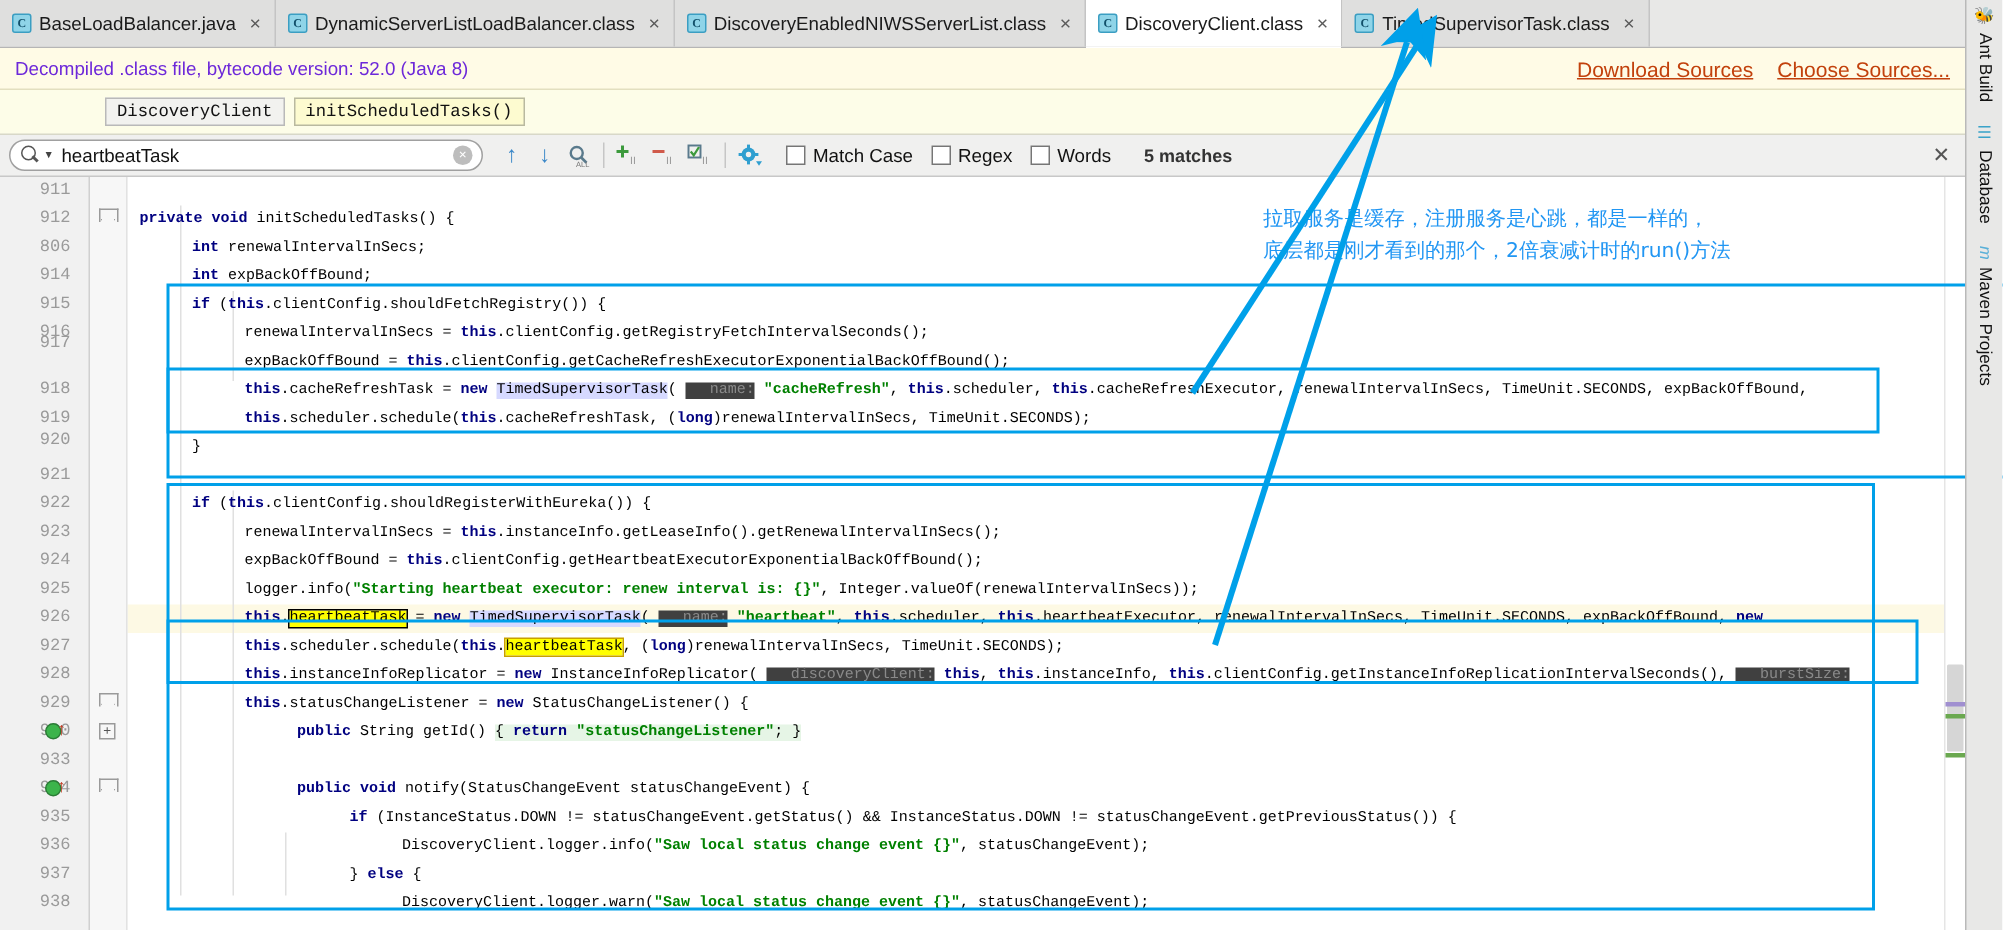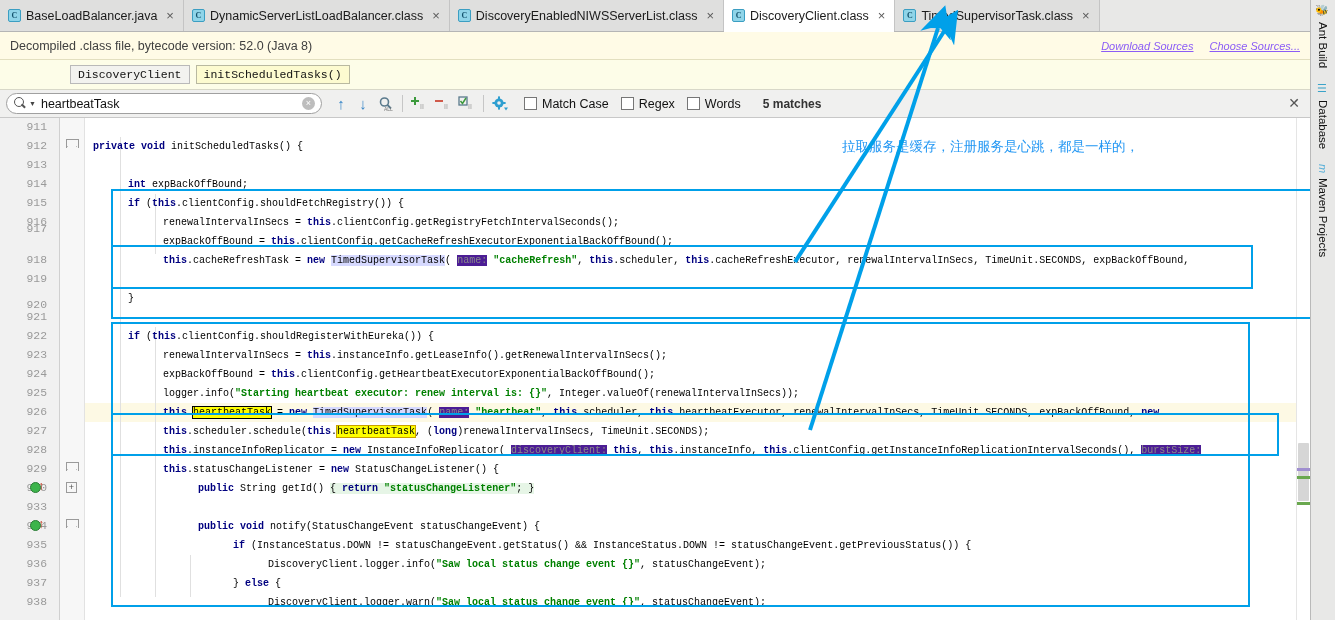--- a/index.html
+++ b/index.html
@@ -52,25 +52,24 @@
 
   
   .notice {
     position: absolute; top: 32px; left: 0; width: 1310px; height: 28px;
     background: #fffbe6;
     border-bottom: 1px solid #e3dfbf;
     display: flex; align-items: center;
     padding: 0 10px;
     font-size: 12.5px;
   }
-  .notice .ntext { flex: 1 1 auto; color: #404040; }
+  .notice .ntext { flex: 1 1 auto; color: #6d28d9; }
   .notice .nlink {
-    color: #8b5cf6; text-decoration: underline; margin-left: 16px; font-size: 11px;
+    color: #c2410c; text-decoration: underline; margin-left: 16px; font-size: 14px;
     cursor: pointer;
-    font-style: italic;
   }
 
   
   .breadcrumb {
     position: absolute; top: 60px; left: 0; width: 1310px; height: 30px;
     background: #fdfde8;
     border-bottom: 1px solid #d8d8c8;
     display: flex; align-items: center;
     padding-left: 70px; gap: 6px;
   }
@@ -164,21 +163,21 @@
   }
   .cline { position: absolute; left: 8px; height: 19px; line-height: 19px; }
   .hl-row { position: absolute; left: 0; width: 1310px; height: 19px; background:#fdf9e4; }
   .indentguide {
     position: absolute; width: 1px; background: #e0e0e0;
   }
 
   
   .kw { color: #000080; font-weight: bold; }
   .str { color: #008000; font-weight: bold; }
-  .hint { color: #8a8a8a; background:#4c1d95; font-style: normal; }
+  .hint { color: #8a8a8a; background:#404040; font-style: normal; padding-left: 16px; }
   .plain { color: #000000; }
   .selblk { background:#d6d9ff; }
   .find-hit { background:#ffff00; outline:1px solid #c8a000; }
   .find-cur { background:#ffff00; outline:1px solid #000; }
   .grn-bg { background:#e6f5e6; }
 
   
   .foldmark {
     position:absolute; left:6px; width:11px; height:11px;
     border:1px solid #9a9a9a; background:#f7f7f7;
@@ -364,28 +363,28 @@
     <span class="findclose">✕</span>
   </div>
 
   <div class="editor">
 
     <div class="hl-row" style="top:285px;"></div>
 
     <div class="gutter">
       <div class="lnum" style="top:0px;">911</div>
       <div class="lnum" style="top:19px;">912</div>
-      <div class="lnum" style="top:38px;">913</div>
+      <div class="lnum" style="top:38px;">806</div>
       <div class="lnum" style="top:57px;">914</div>
       <div class="lnum" style="top:76px;">915</div>
       <div class="lnum" style="top:95px;">916</div>
       <div class="lnum" style="top:102px;">917</div>
       <div class="lnum" style="top:133px;">918</div>
       <div class="lnum" style="top:152px;">919</div>
-      <div class="lnum" style="top:178px;margin-left:16px;">920</div>
+      <div class="lnum" style="top:167px;margin-left:16px;">920</div>
       <div class="lnum" style="top:190px;">921</div>
       <div class="lnum" style="top:209px;">922</div>
       <div class="lnum" style="top:228px;">923</div>
       <div class="lnum" style="top:247px;">924</div>
       <div class="lnum" style="top:266px;">925</div>
       <div class="lnum" style="top:285px;">926</div>
       <div class="lnum" style="top:304px;">927</div>
       <div class="lnum" style="top:323px;text-align:right;">928</div>
       <div class="lnum" style="top:342px;">929</div>
       <div class="lnum" style="top:361px;">930</div>
@@ -416,25 +415,27 @@
     <div class="codearea">
       
       <div class="indentguide" style="left:35px; top:19px; height:460px;"></div>
       <div class="indentguide" style="left:70px; top:76px; height:60px;"></div>
       <div class="indentguide" style="left:70px; top:209px; height:270px;"></div>
       <div class="indentguide" style="left:105px; top:437px; height:42px;"></div>
 
       <div class="cline" style="top:0px;"></div>
 
       <div class="cline" style="top:19px;"><span class="kw">private void</span> <span class="plain">initScheduledTasks() {</span></div>
+      <div class="cline" style="top:38px; left:43px;"><span class="kw">int</span> <span class="plain">renewalIntervalInSecs;</span></div>
       <div class="cline" style="top:57px; left:43px;"><span class="kw">int</span> <span class="plain">expBackOffBound;</span></div>
       <div class="cline" style="top:76px; left:43px;"><span class="kw">if</span> <span class="plain">(</span><span class="kw">this</span><span class="plain">.clientConfig.shouldFetchRegistry()) {</span></div>
       <div class="cline" style="top:95px; left:78px;"><span class="plain">renewalIntervalInSecs = </span><span class="kw">this</span><span class="plain">.clientConfig.getRegistryFetchIntervalSeconds();</span></div>
       <div class="cline" style="top:114px; left:78px;"><span class="plain">expBackOffBound = </span><span class="kw">this</span><span class="plain">.clientConfig.getCacheRefreshExecutorExponentialBackOffBound();</span></div>
       <div class="cline" style="top:133px; left:78px;"><span class="kw">this</span><span class="plain">.cacheRefreshTask = </span><span class="kw">new</span> <span class="selblk">TimedSupervisorTask</span><span class="plain">( </span><span class="hint">name:</span> <span class="str">"cacheRefresh"</span><span class="plain">, </span><span class="kw">this</span><span class="plain">.scheduler, </span><span class="kw">this</span><span class="plain">.cacheRefreshExecutor, renewalIntervalInSecs, TimeUnit.SECONDS, expBackOffBound, </span> </div>
+      <div class="cline" style="top:152px; left:78px;"><span class="kw">this</span><span class="plain">.scheduler.schedule(</span><span class="kw">this</span><span class="plain">.cacheRefreshTask, (</span><span class="kw">long</span><span class="plain">)renewalIntervalInSecs, TimeUnit.SECONDS);</span></div>
       <div class="cline" style="top:171px; left:43px;"><span class="plain">}</span></div>
       <div class="cline" style="top:190px;"></div>
       <div class="cline" style="top:209px; left:43px;"><span class="kw">if</span> <span class="plain">(</span><span class="kw">this</span><span class="plain">.clientConfig.shouldRegisterWithEureka()) {</span></div>
       <div class="cline" style="top:228px; left:78px;"><span class="plain">renewalIntervalInSecs = </span><span class="kw">this</span><span class="plain">.instanceInfo.getLeaseInfo().getRenewalIntervalInSecs();</span></div>
       <div class="cline" style="top:247px; left:78px;"><span class="plain">expBackOffBound = </span><span class="kw">this</span><span class="plain">.clientConfig.getHeartbeatExecutorExponentialBackOffBound();</span></div>
       <div class="cline" style="top:266px; left:78px;"><span class="plain">logger.info(</span><span class="str">"Starting heartbeat executor: renew interval is: {}"</span><span class="plain">, Integer.valueOf(renewalIntervalInSecs));</span></div>
       <div class="cline" style="top:285px; left:78px;"><span class="kw">this</span><span class="plain">.</span><span class="find-cur">heartbeatTask</span><span class="plain"> = </span><span class="kw">new</span> <span class="selblk">TimedSupervisorTask</span><span class="plain">( </span><span class="hint">name:</span> <span class="str">"heartbeat"</span><span class="plain">, </span><span class="kw">this</span><span class="plain">.scheduler, </span><span class="kw">this</span><span class="plain">.heartbeatExecutor, renewalIntervalInSecs, TimeUnit.SECONDS, expBackOffBound, </span><span class="kw">new</span> </div>
       <div class="cline" style="top:304px; left:78px;"><span class="kw">this</span><span class="plain">.scheduler.schedule(</span><span class="kw">this</span><span class="plain">.</span><span class="find-hit">heartbeatTask</span><span class="plain">, (</span><span class="kw">long</span><span class="plain">)renewalIntervalInSecs, TimeUnit.SECONDS);</span></div>
       <div class="cline" style="top:323px; left:78px;"><span class="kw">this</span><span class="plain">.instanceInfoReplicator = </span><span class="kw">new</span> <span class="plain">InstanceInfoReplicator( </span><span class="hint">discoveryClient:</span> <span class="kw">this</span><span class="plain">, </span><span class="kw">this</span><span class="plain">.instanceInfo, </span><span class="kw">this</span><span class="plain">.clientConfig.getInstanceInfoReplicationIntervalSeconds(), </span><span class="hint">burstSize:</span> </div>
       <div class="cline" style="top:342px; left:78px;"><span class="kw">this</span><span class="plain">.statusChangeListener = </span><span class="kw">new</span> <span class="plain">StatusChangeListener() {</span></div>
@@ -449,20 +450,21 @@
   </div>
 
   <div class="scrollstrip">
     <div class="sbthumb" style="top:325px; height:58px;"></div>
     <div class="smark" style="top:350px; background:#a08fd0;"></div>
     <div class="smark" style="top:358px; background:#6aa84f;"></div>
     <div class="smark" style="top:384px; background:#6aa84f;"></div>
   </div>
 
   <div class="annot-text" style="left:842px; top:136px;">拉取服务是缓存，注册服务是心跳，都是一样的，</div>
+  <div class="annot-text" style="left:842px; top:157px;">底层都是刚才看到的那个，2倍衰减计时的run()方法</div>
 
   <div class="box-annot" style="left:111px; top:189px; width:1444px; height:130px;"></div>
   <div class="box-annot" style="left:111px; top:245px; width:1142px; height:44px;"></div>
   <div class="box-annot" style="left:111px; top:322px; width:1139px; height:285px;"></div>
   <div class="box-annot" style="left:111px; top:413px; width:1168px; height:43px;"></div>
 
   <svg class="overlay">
     <defs>
       <marker id="ah" markerWidth="8" markerHeight="8" refX="2" refY="4" orient="auto">
         <path d="M0,0 L8,4 L0,8 L2.5,4 Z" fill="#00a0e9"></path>

